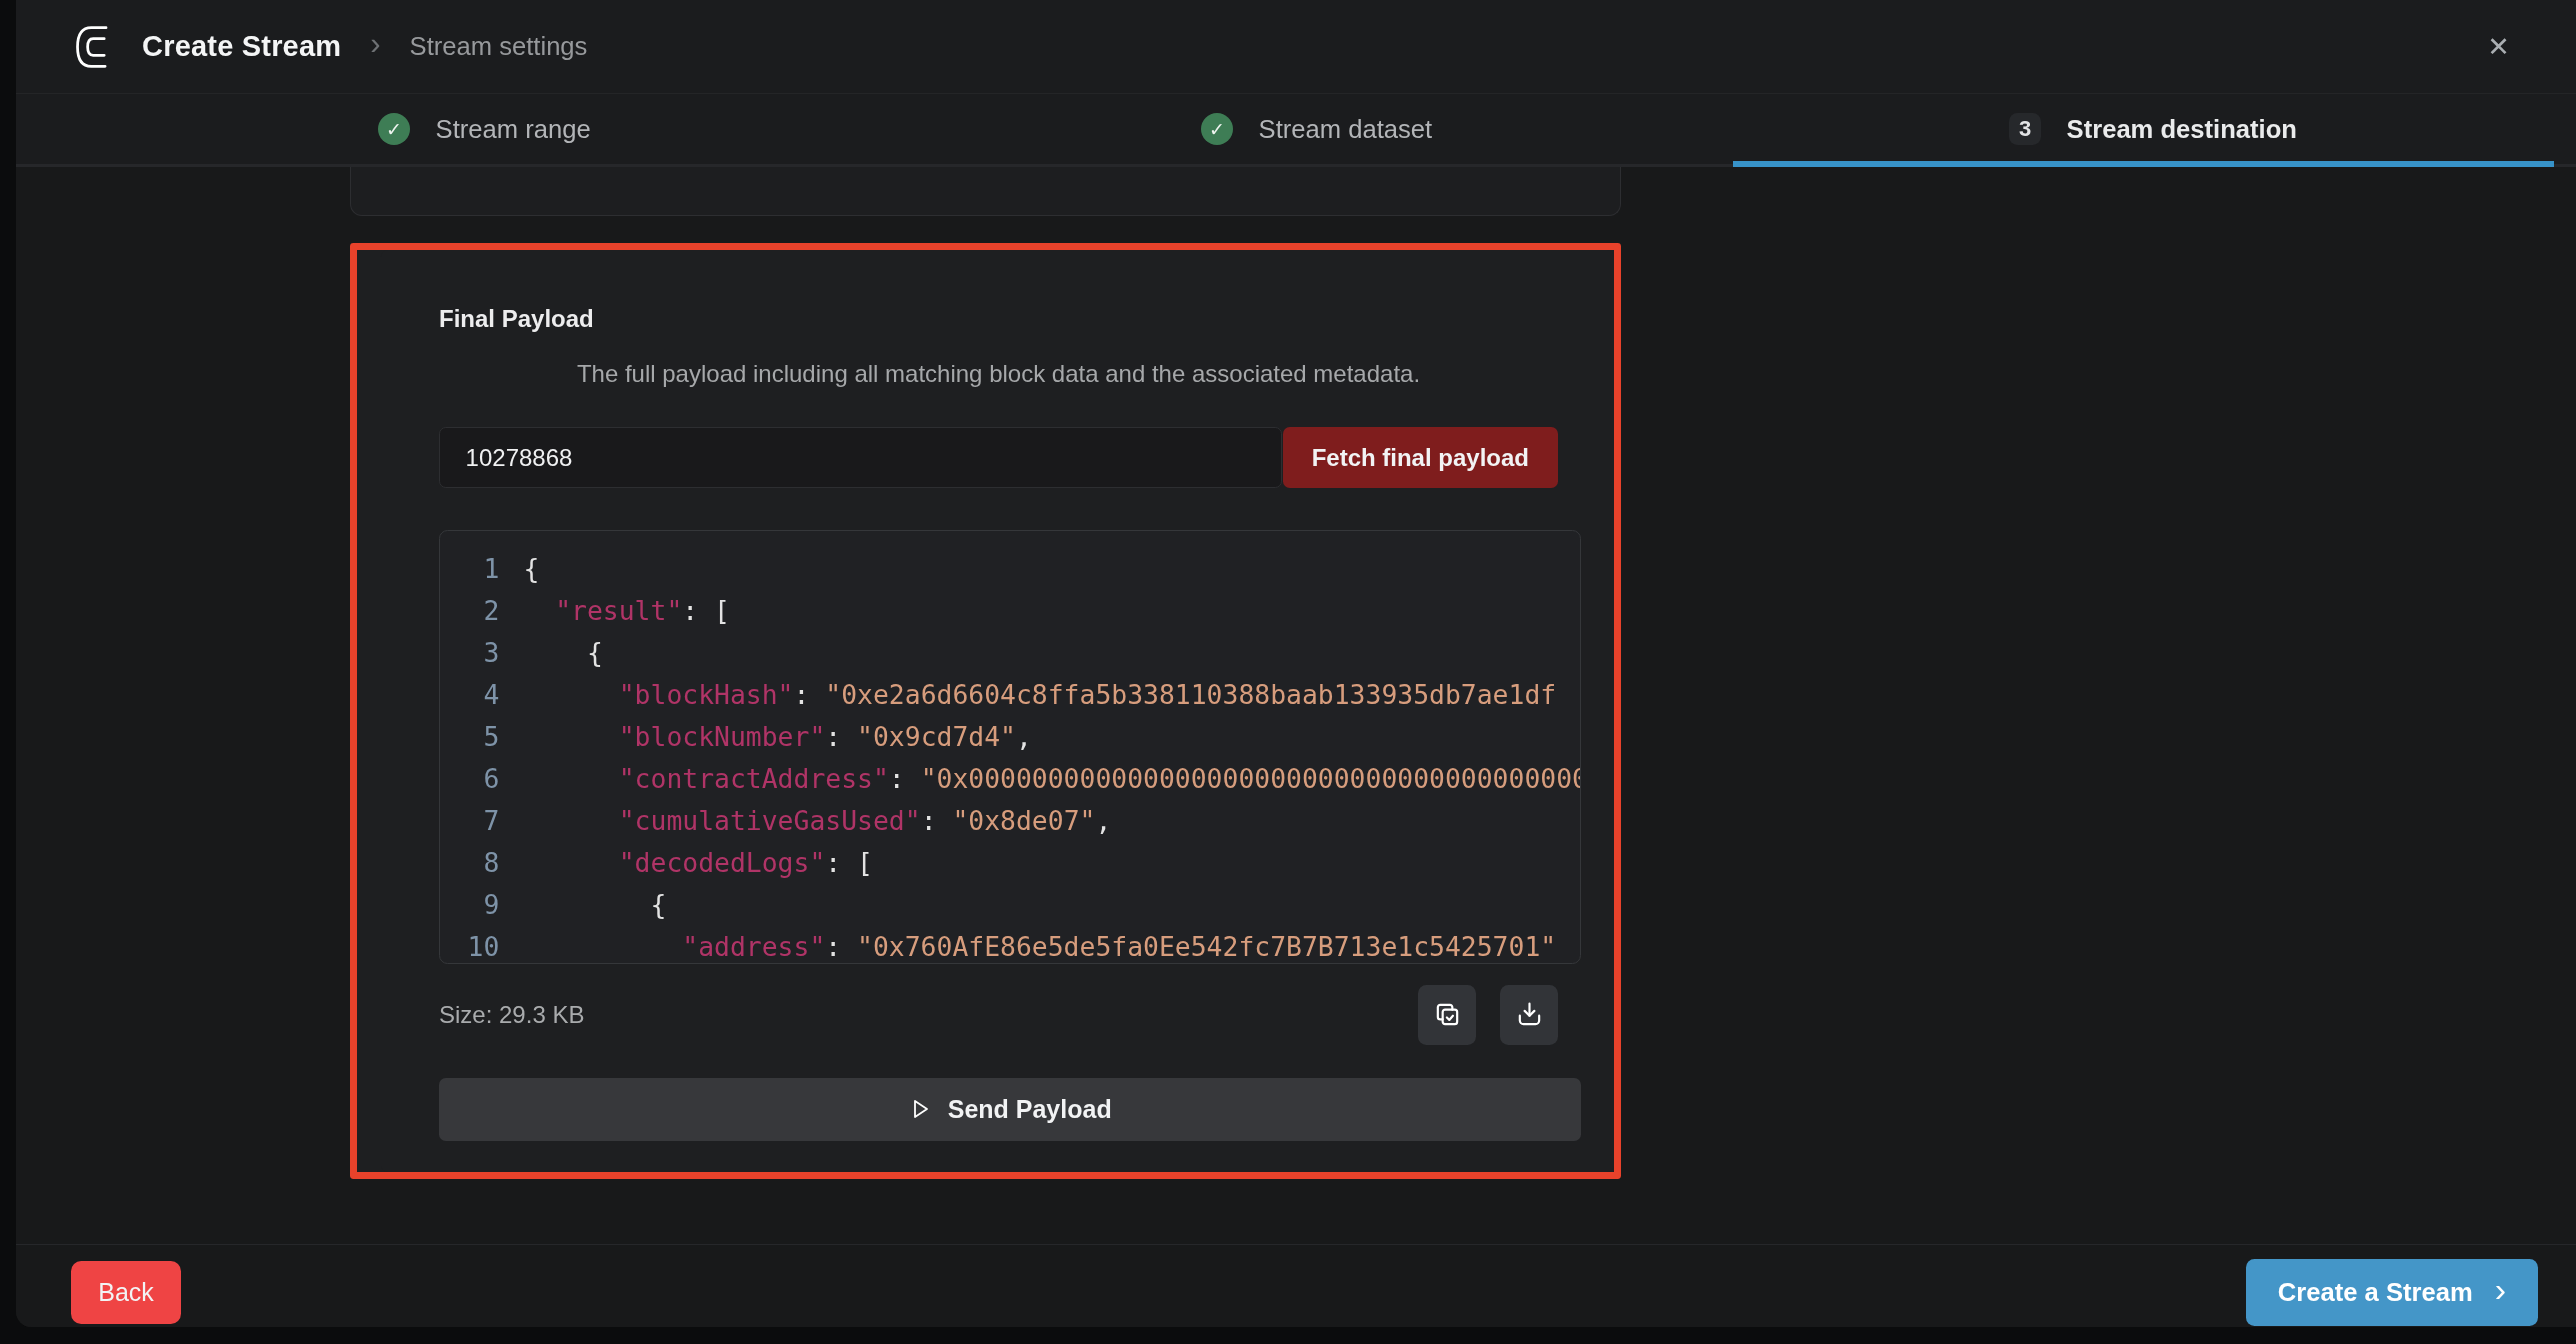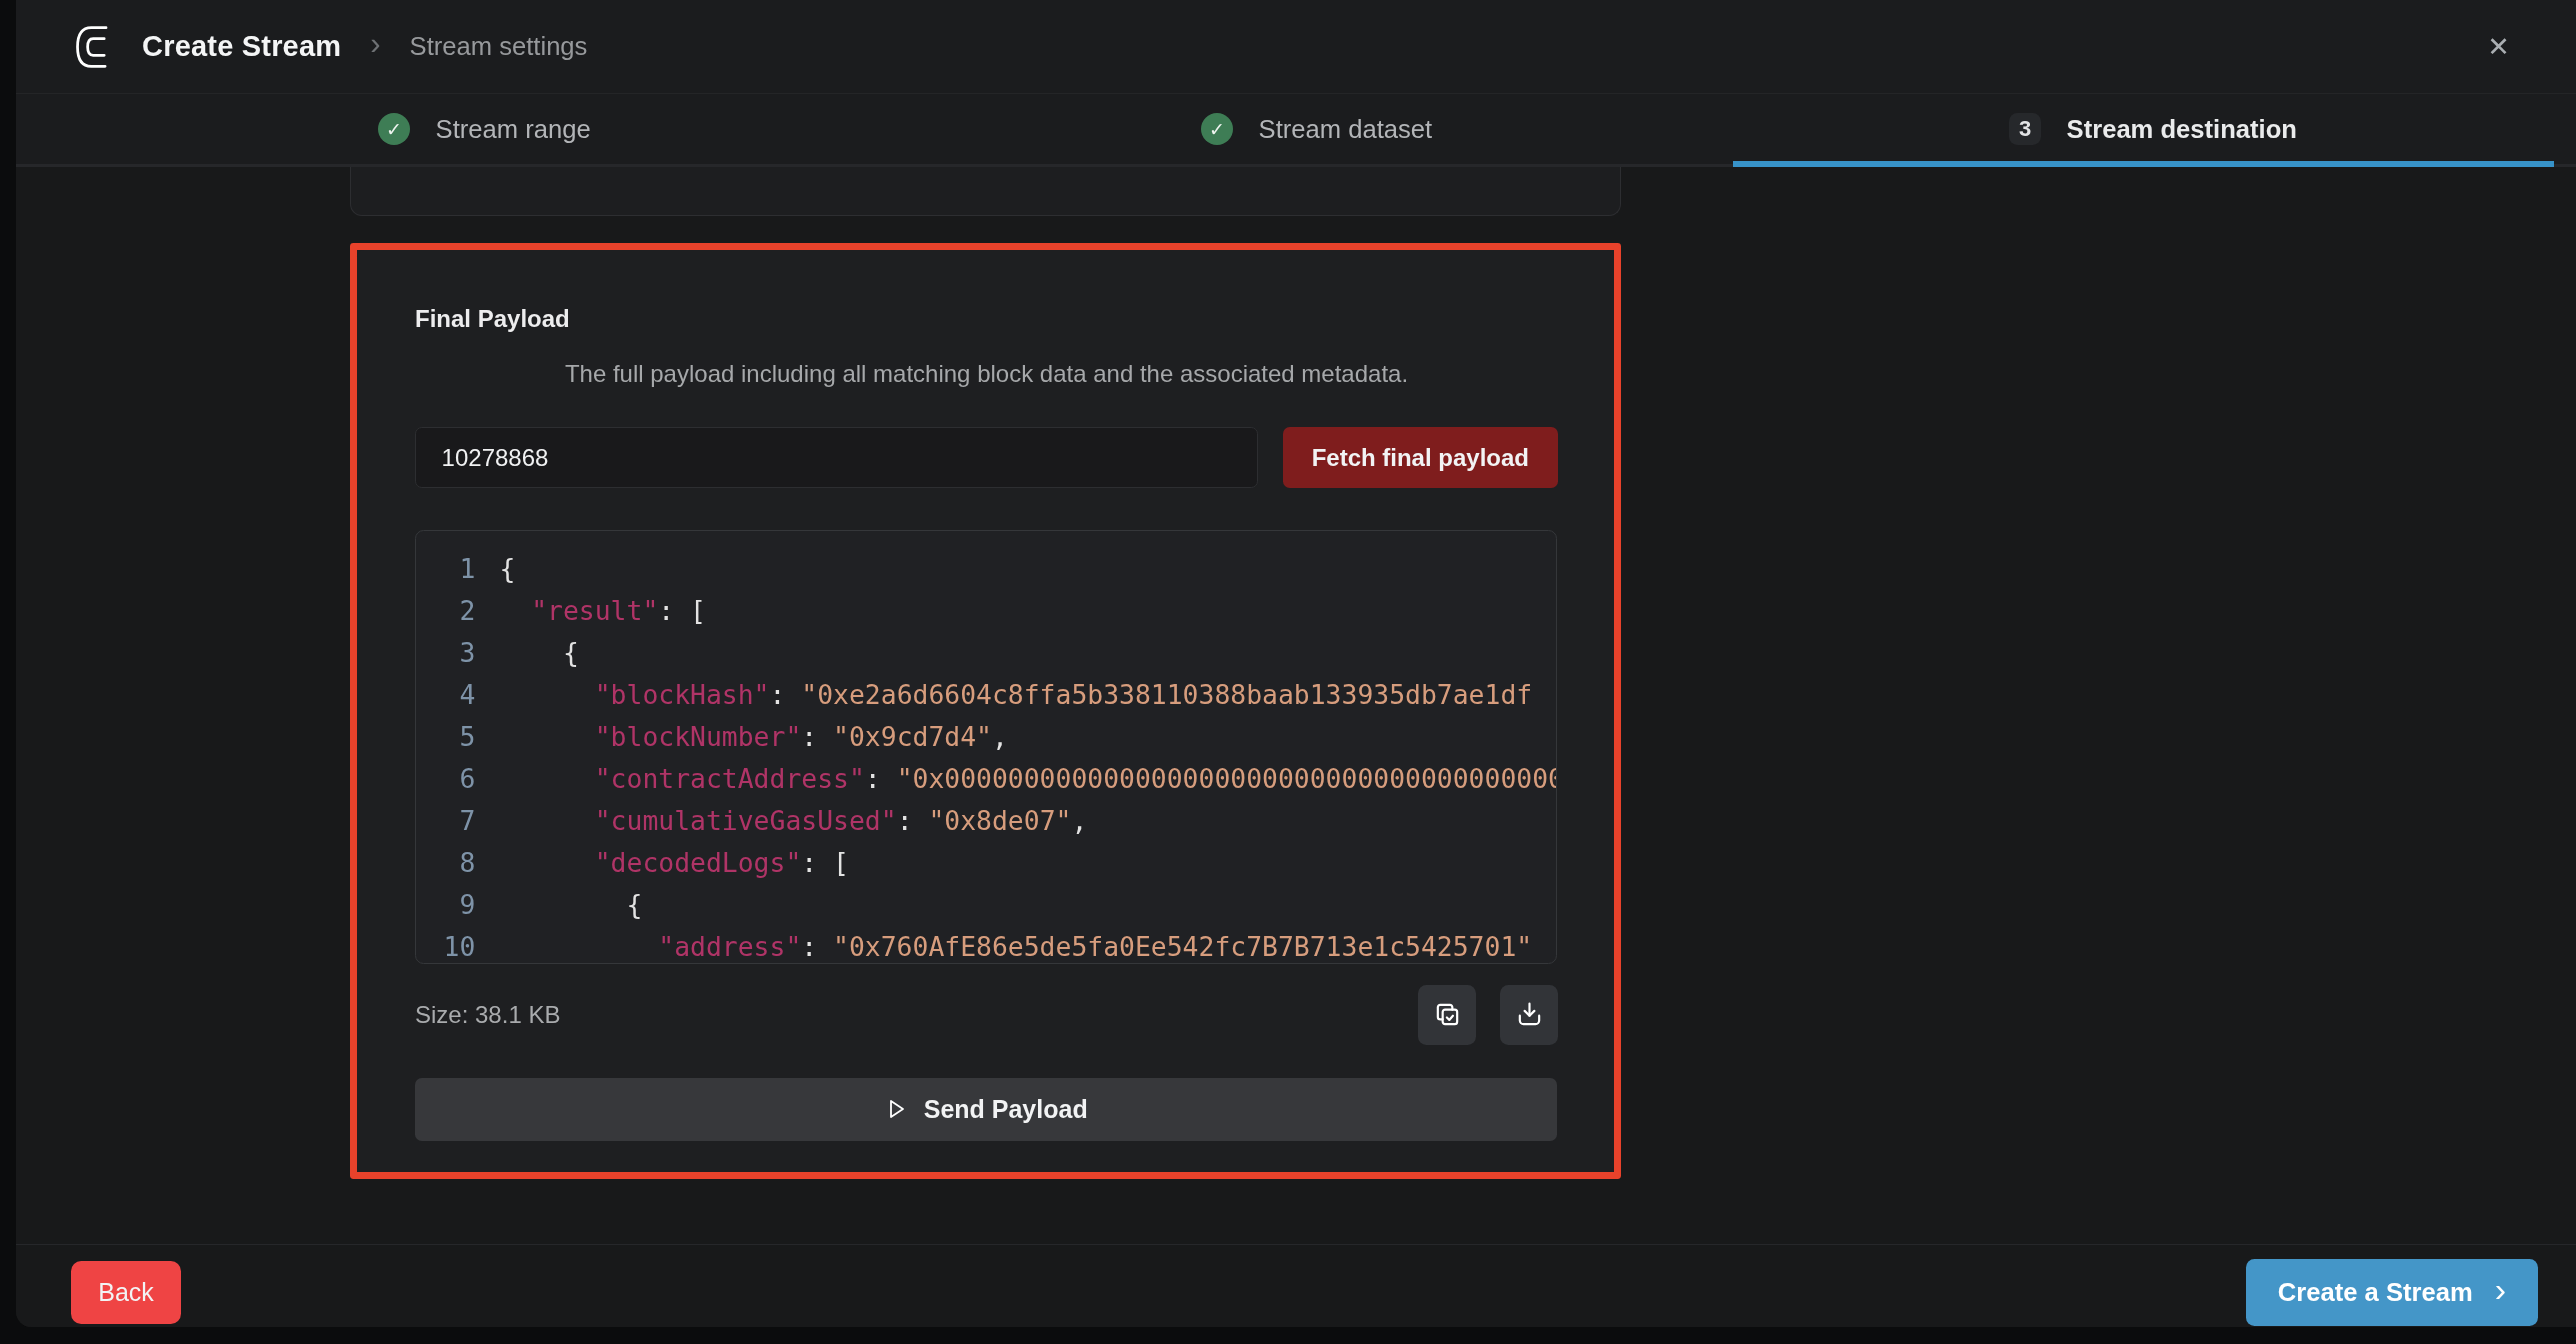--- a/index.html
+++ b/index.html
@@ -21,21 +21,21 @@
   .step-1 { left:362px; } .step-2 { left:1185px; } .step-3 { left:1993px; }
   .step-check { width:32px; height:32px; border-radius:50%; background:var(--c-green,#3e7d55); color:#eef4ef; font-size:19px; display:flex; align-items:center; justify-content:center; }
   .step-badge { width:32px; height:32px; border-radius:8.5px; background:#26282b; color:#e2e3e5; font-size:22px; font-weight:600; display:flex; align-items:center; justify-content:center; }
   .step-label { font-size:25.6px; color:#b3b5b8; }
   .step-3 .step-label { color:#eaebec; font-weight:600;text-align:right; }
   .step-underline { position:absolute; left:1717px; bottom:0; width:821px; height:6px; background:var(--c-blue-line,#3793c9); }
 
   
   .content { position:absolute; left:0; top:169px; width:100%; height:1075px; }
   .card-partial { position:absolute; left:334px; top:-1.7px; width:1271px; height:49px; background:#1d1e20; border:0.9px solid #2d2e31; border-top:none; border-radius:0 0 12px 12px; }
-  .red-frame { position:absolute; left:334px; top:74px; width:1271px; height:936px; border:7.7px solid var(--c-red,#e8422b); border-radius:3.4px; background:#1e1f21; }
+  .red-frame { position:absolute; left:334px; top:74px; width:1271px; height:936px; border:7.7px solid var(--c-red,#e8422b); border-radius:3.4px; background:#1e1f21;padding-left:24px; }
   .section-inner { width:100%; height:100%; background:#1e1f21; border-radius:6.8px; padding:55px 56px 0 58px; }
   .sec-title { font-size:24px; font-weight:700; color:#ededee; margin-bottom:27px; }
   .sec-desc { font-size:24px; color:#a6a8aa; margin-bottom:39px;text-align:center; }
 
   .fetch-row { display:flex; align-items:center; justify-content:space-between; height:61px; margin-bottom:42px; }
   .block-input { width:843px; height:61px; background:#19191b; border:0.9px solid #2d2e31; border-radius:6.8px; color:#f0f1f2; font-size:24px; padding:0 25.6px; font-family:"Liberation Sans", sans-serif; outline:none; }
   .fetch-btn { height:61px; padding:0 29px; background:#7f1d1d; border:none; border-radius:6.8px; color:#f2f3f4; font-size:24px; font-weight:600; cursor:pointer; }
 
   .code-box { width:1142px; height:434px; background:#202124; border:0.9px solid #35373a; border-radius:8.5px; overflow:hidden; padding:17px 0 0 15.4px; font-family:"DejaVu Sans Mono", monospace; font-size:26.4px; }
   .code-line { white-space:pre; line-height:42px; color:#e3e3e3; }
@@ -114,21 +114,21 @@
             <div class="code-line"><span class="ln">4</span><span class="tok-p">      </span><span class="tok-k">"blockHash"</span><span class="tok-p">: </span><span class="tok-s">"0xe2a6d6604c8ffa5b338110388baab133935db7ae1df</span></div>
             <div class="code-line"><span class="ln">5</span><span class="tok-p">      </span><span class="tok-k">"blockNumber"</span><span class="tok-p">: </span><span class="tok-s">"0x9cd7d4"</span><span class="tok-p">,</span></div>
             <div class="code-line"><span class="ln">6</span><span class="tok-p">      </span><span class="tok-k">"contractAddress"</span><span class="tok-p">: </span><span class="tok-s">"0x0000000000000000000000000000000000000000</span></div>
             <div class="code-line"><span class="ln">7</span><span class="tok-p">      </span><span class="tok-k">"cumulativeGasUsed"</span><span class="tok-p">: </span><span class="tok-s">"0x8de07"</span><span class="tok-p">,</span></div>
             <div class="code-line"><span class="ln">8</span><span class="tok-p">      </span><span class="tok-k">"decodedLogs"</span><span class="tok-p">: [</span></div>
             <div class="code-line"><span class="ln">9</span><span class="tok-p">        {</span></div>
             <div class="code-line"><span class="ln">10</span><span class="tok-p">          </span><span class="tok-k">"address"</span><span class="tok-p">: </span><span class="tok-s">"0x760AfE86e5de5fa0Ee542fc7B7B713e1c5425701"</span></div>
           </div>
 
         <div class="size-row">
-          <span class="size-label">Size: 38.1 KB</span>
+          <span class="size-label">Size: 29.3 KB</span>
           <div class="icon-btns">
             <button class="icon-btn">
               <svg width="29" height="29" viewBox="0 0 24 24" fill="none" stroke="#ffffff" stroke-width="1.8" stroke-linecap="round" stroke-linejoin="round">
                 <rect x="8" y="8" width="12" height="12" rx="2"></rect>
                 <path d="M16 8V6a2 2 0 0 0-2-2H6a2 2 0 0 0-2 2v8a2 2 0 0 0 2 2h2"></path>
                 <path d="M11.5 14.5l2 2 3-3.5"></path>
               </svg>
             </button>
             <button class="icon-btn">
               <svg width="29" height="29" viewBox="0 0 24 24" fill="none" stroke="#ffffff" stroke-width="1.8" stroke-linecap="round" stroke-linejoin="round">

